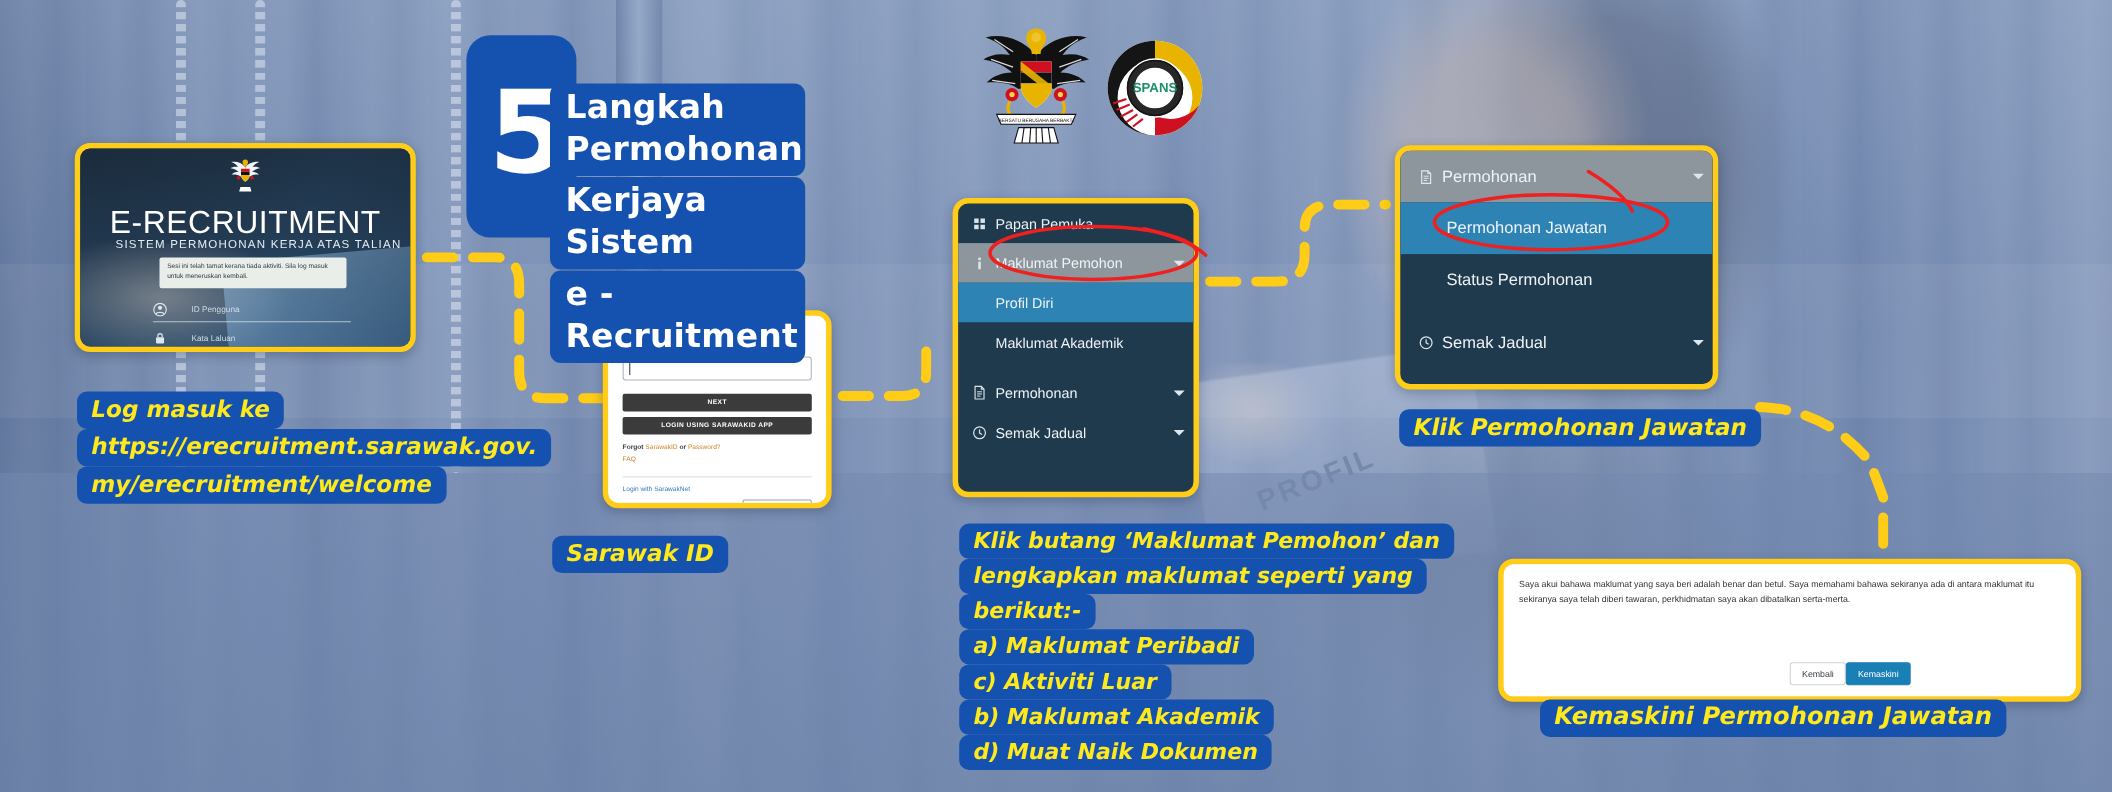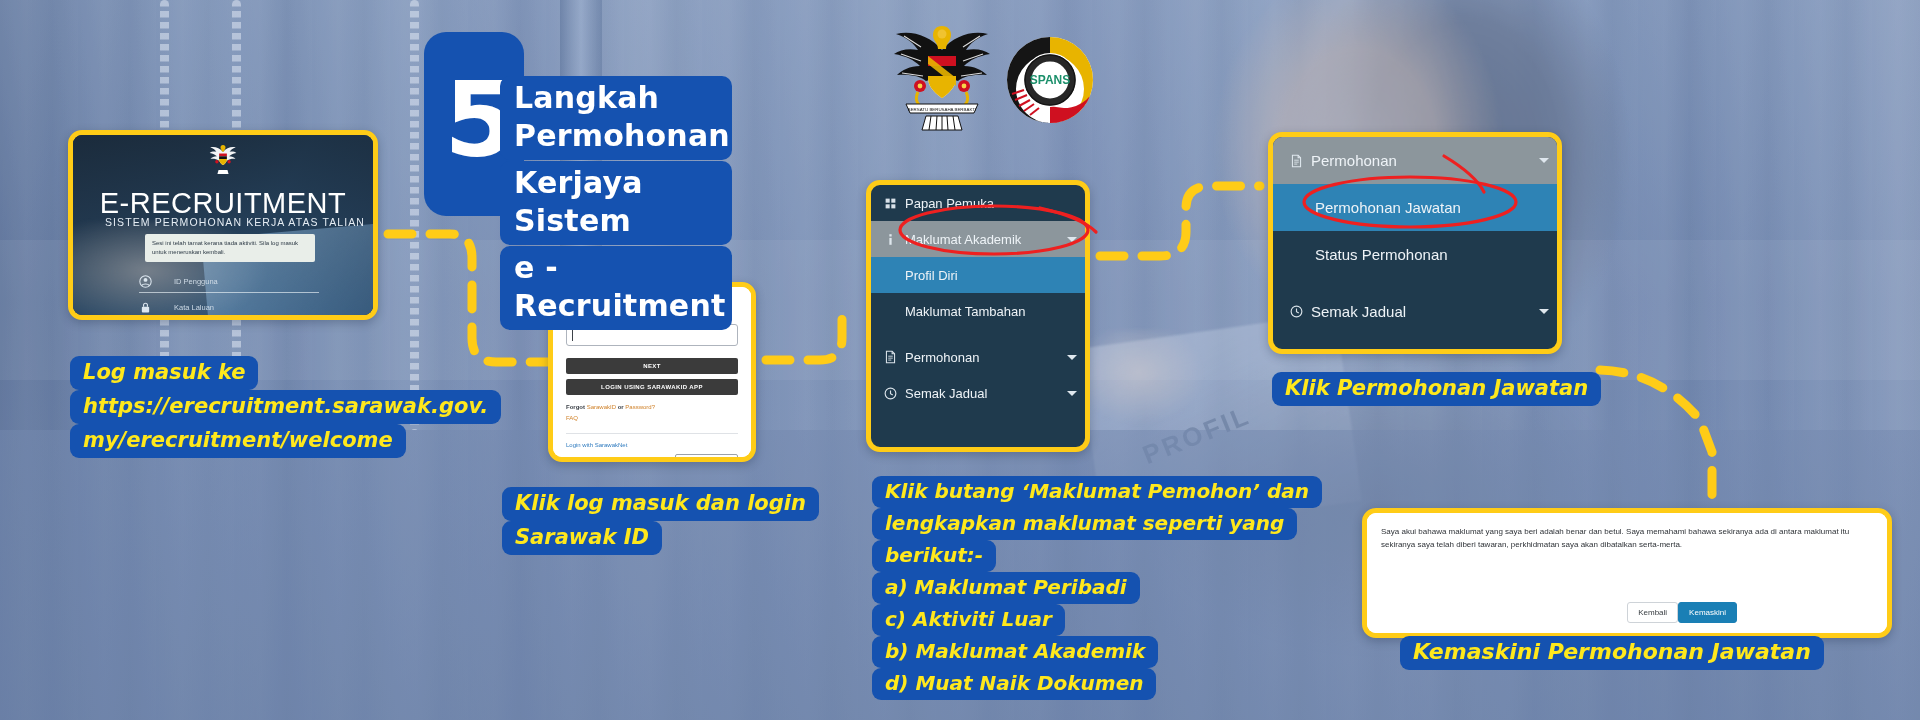--- a/index.html
+++ b/index.html
@@ -459,31 +459,31 @@
           <span class="nav-lbl">Papan Pemuka</span>
           <span class="nav-caret"></span>
         </div>
         <div class="nav-item nav-hi">
           <span class="nav-ico">
             <svg viewBox="0 0 16 16" width="13" height="13">
               <rect x="6.6" y="1.5" width="2.8" height="2.8" fill="#e4ecf2"></rect>
               <rect x="6.6" y="6" width="2.8" height="8.5" fill="#e4ecf2"></rect>
             </svg>
           </span>
-          <span class="nav-lbl">Maklumat Akademik</span>
+          <span class="nav-lbl">Maklumat Pemohon</span>
           <span class="nav-caret">
             <i></i>
           </span>
         </div>
         <div class="nav-item nav-act nav-sub">
           <span class="nav-lbl">Profil Diri</span>
           <span class="nav-caret"></span>
         </div>
         <div class="nav-item nav-norm nav-sub">
-          <span class="nav-lbl">Maklumat Tambahan</span>
+          <span class="nav-lbl">Maklumat Akademik</span>
           <span class="nav-caret"></span>
         </div>
         <div class="nav-spacer"></div>
         <div class="nav-item nav-norm">
           <span class="nav-ico">
             <svg viewBox="0 0 16 16" width="13" height="14">
               <path d="M3 1 H10 L13 4 V15 H3 Z" fill="none" stroke="#e4ecf2" stroke-width="1.3"></path>
               <path d="M10 1 V4 H13" fill="none" stroke="#e4ecf2" stroke-width="1.3"></path>
               <path d="M5.2 7 H10.8 M5.2 9.4 H10.8 M5.2 11.8 H9" stroke="#e4ecf2" stroke-width="1.1"></path>
             </svg>
@@ -565,21 +565,20 @@
     </div>
   </div>
 
   <div class="caption" id="cap-url">
     <div class="cl">Log masuk ke</div>
     <div class="cl">https://erecruitment.sarawak.gov.</div>
     <div class="cl">my/erecruitment/welcome</div>
   </div>
 
   <div class="caption" id="cap-login">
-    <div class="cl">Klik log masuk dan login</div>
     <div class="cl">Sarawak ID</div>
   </div>
 
   <div class="caption" id="cap-mak">
     <div class="cl">Klik butang ‘Maklumat Pemohon’ dan</div>
     <div class="cl">lengkapkan maklumat seperti yang</div>
     <div class="cl">berikut:-</div>
     <div class="cl">a) Maklumat Peribadi</div>
     <div class="cl">c) Aktiviti Luar</div>
     <div class="cl">b) Maklumat Akademik</div>

